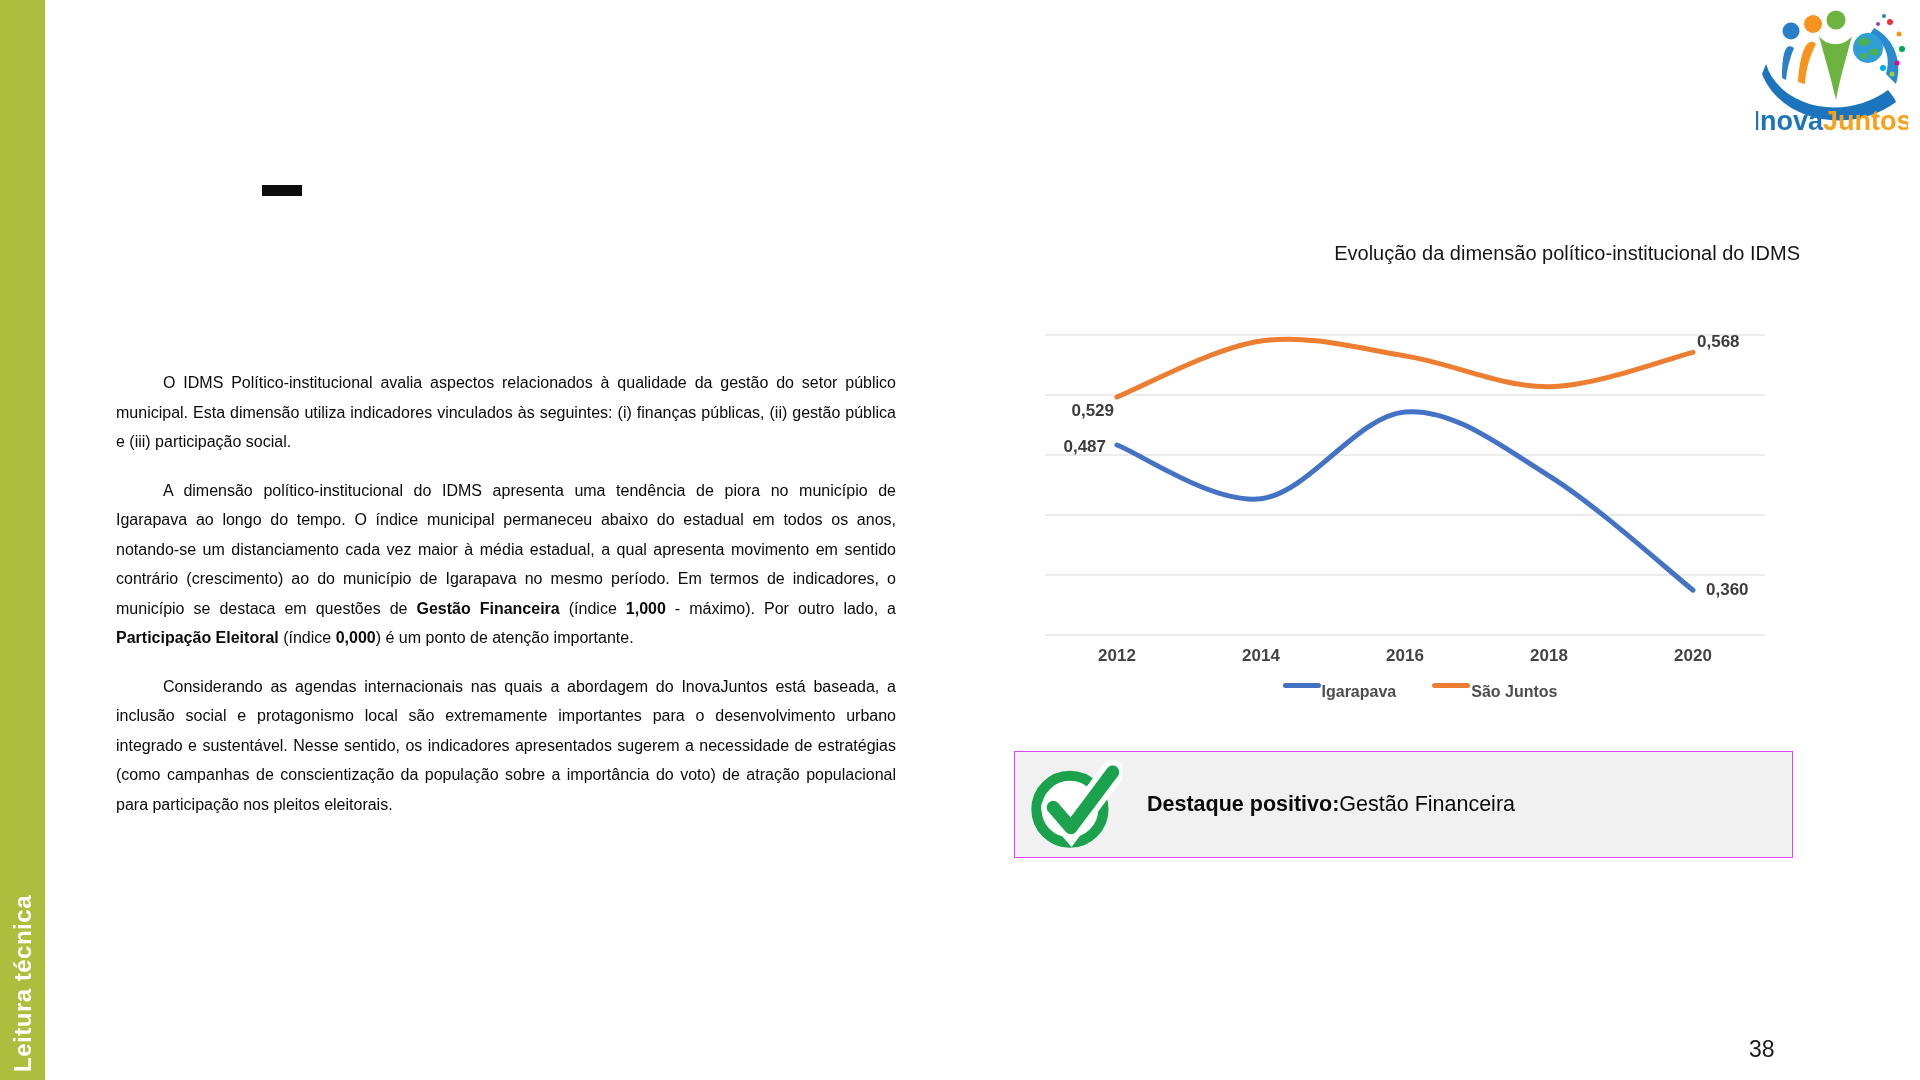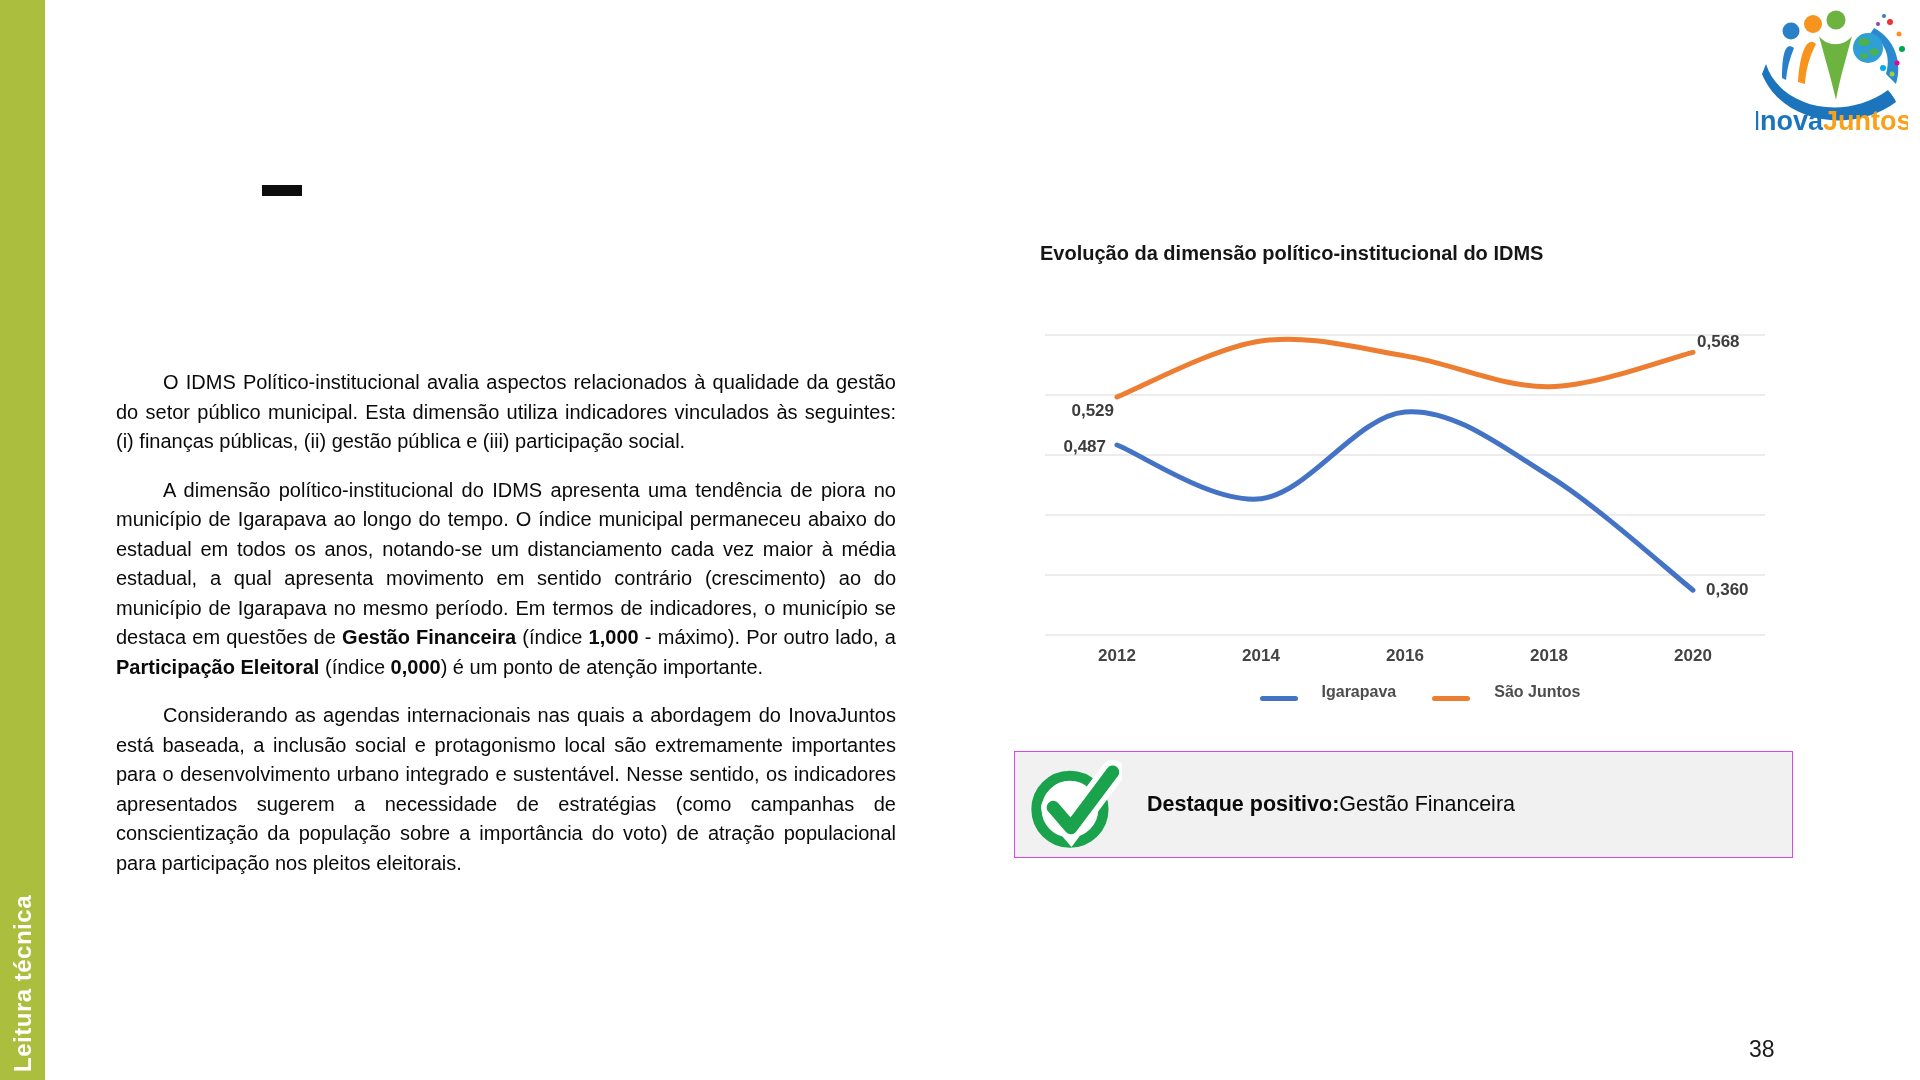--- a/index.html
+++ b/index.html
@@ -7,32 +7,32 @@
         font-family:"Liberation Sans",sans-serif;color:#111;}
   
   .sideband{position:absolute;left:0;top:0;width:45px;height:1080px;background:#abbe3d;}
   .sideband-label{position:absolute;bottom:8px;left:50%;transform:translateX(-50%) rotate(180deg);
         writing-mode:vertical-rl;color:#fff;font-weight:bold;font-size:24px;letter-spacing:.5px;white-space:nowrap;}
   
   .title-dash{position:absolute;left:262px;top:185px;width:40px;height:11px;background:#0d0d0d;}
   
   .logo{position:absolute;left:1756px;top:6px;width:152px;height:132px;}
   
-  .body-col{position:absolute;left:116px;top:368px;width:780px;font-size:20px;line-height:29.5px;
+  .body-col{position:absolute;left:116px;top:368px;width:780px;font-size:16px;line-height:29.5px;
         text-align:justify;color:#0a0a0a;}
   .body-col p{margin:0 0 19px 0;text-indent:47px;}
   .body-col b{font-weight:bold;}
   
   .chart{position:absolute;left:1040px;top:240px;width:760px;height:470px;}
-  .chart-title{position:absolute;left:0;top:2px;width:100%;text-align:left;font-weight:bold;
+  .chart-title{position:absolute;left:0;top:2px;width:100%;text-align:right;font-weight:normal;
         font-size:20px;color:#161616;}
   .chart svg{position:absolute;left:0;top:0;}
   .legend{position:absolute;left:0;top:443px;width:100%;display:flex;justify-content:center;
         align-items:center;gap:36px;}
-  .legend-item{display:flex;align-items:flex-end;gap:24px;}
+  .legend-item{display:flex;align-items:flex-start;gap:1px;}
   .legend-swatch{display:inline-block;width:38px;height:5px;border-radius:3px;}
   .legend-label{font-size:16px;font-weight:bold;color:#4d4d4d;}
   
   .callout{position:absolute;left:1014px;width:779px;height:107px;background:#f1f1f2;
         border:1px solid #d946ef;box-sizing:border-box;}
   .callout.first{top:751px;}
   .callout.second{top:878px;}
   .callout-icon{position:absolute;left:14px;top:7px;width:93px;height:93px;}
   .callout-text{position:absolute;left:132px;top:0;height:100%;display:flex;align-items:center;
         font-size:21.5px;color:#0a0a0a;}

